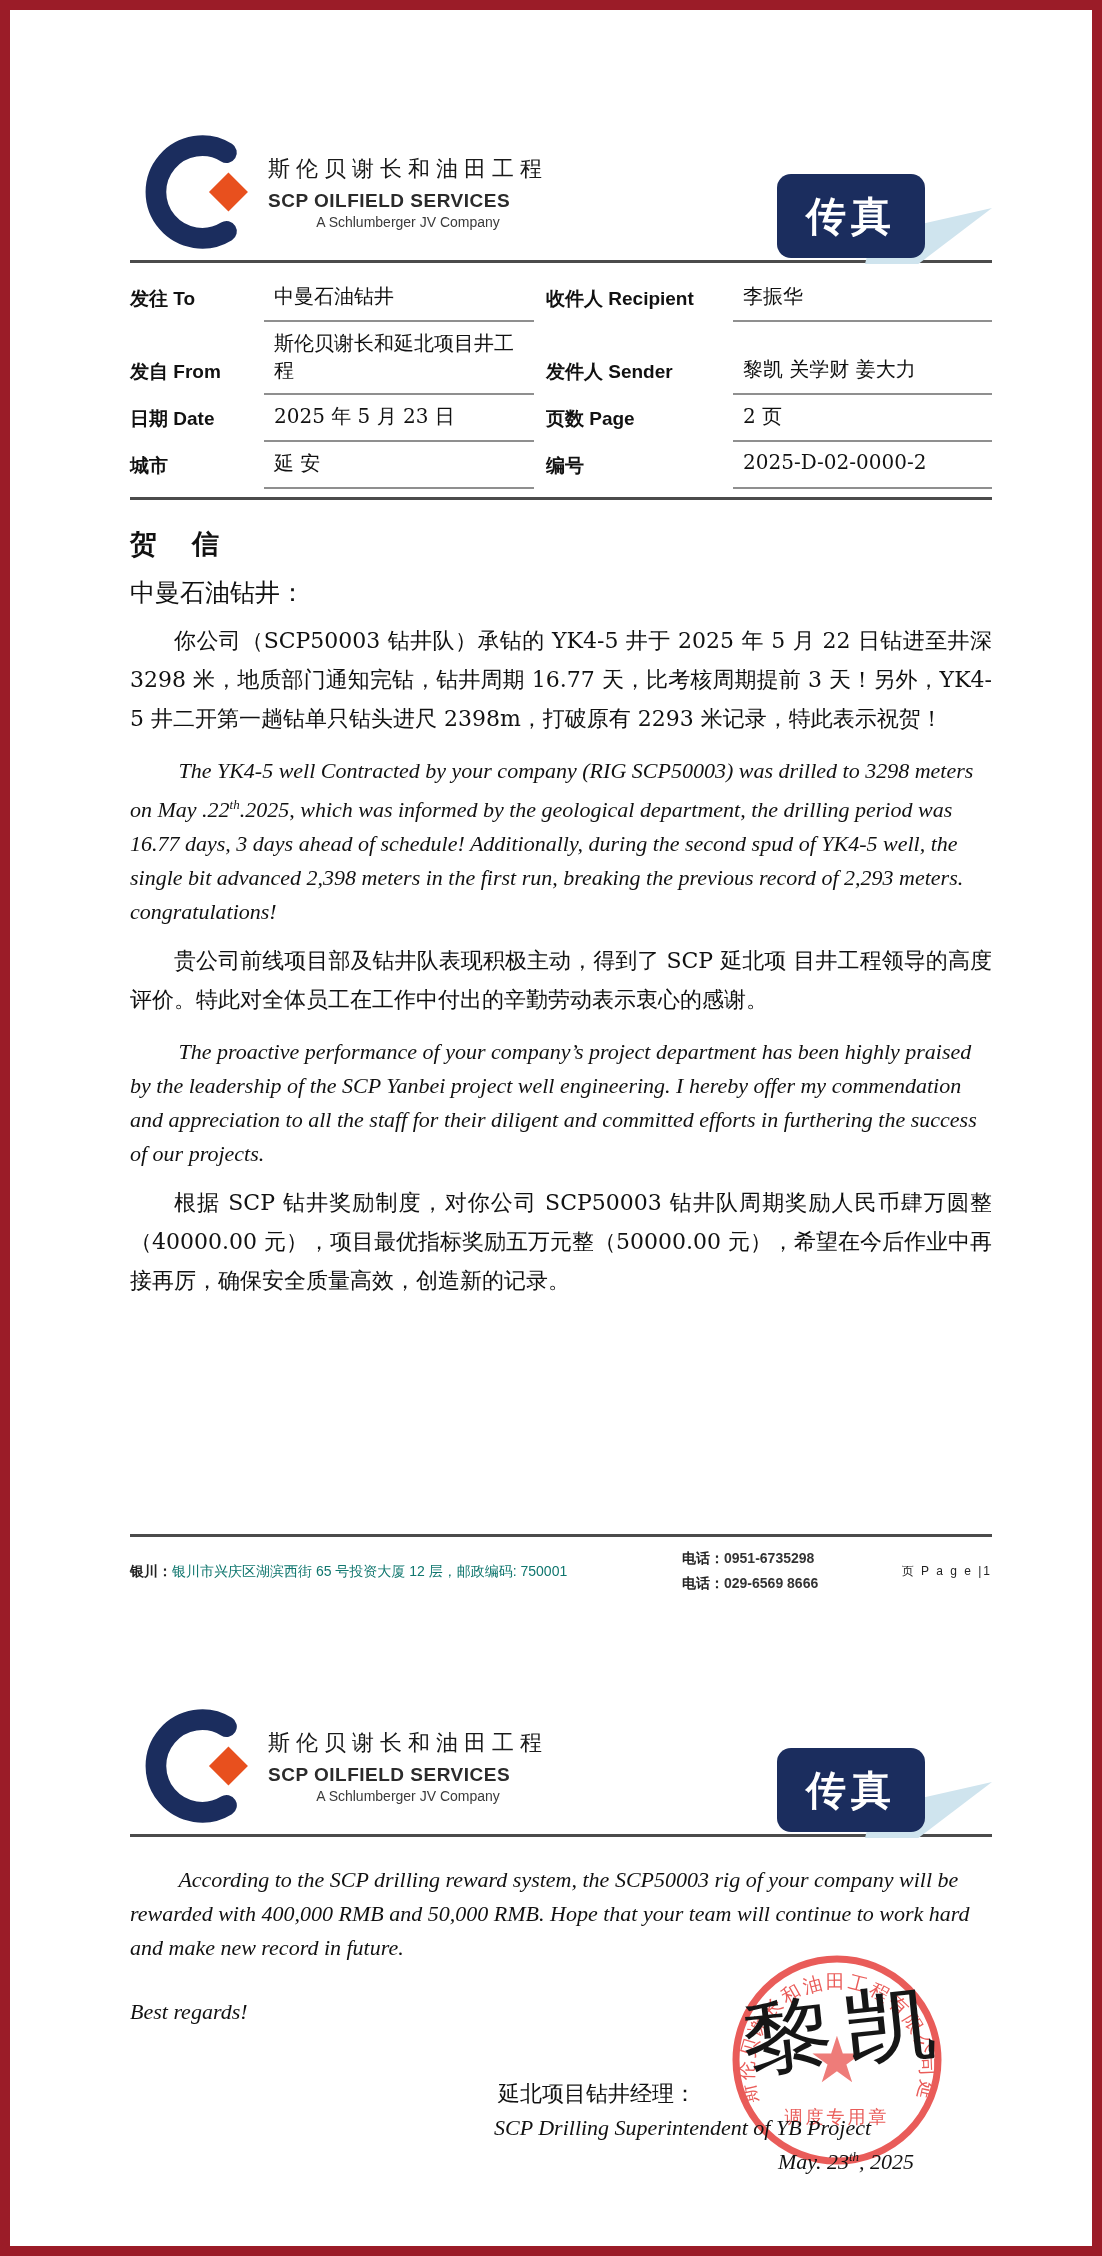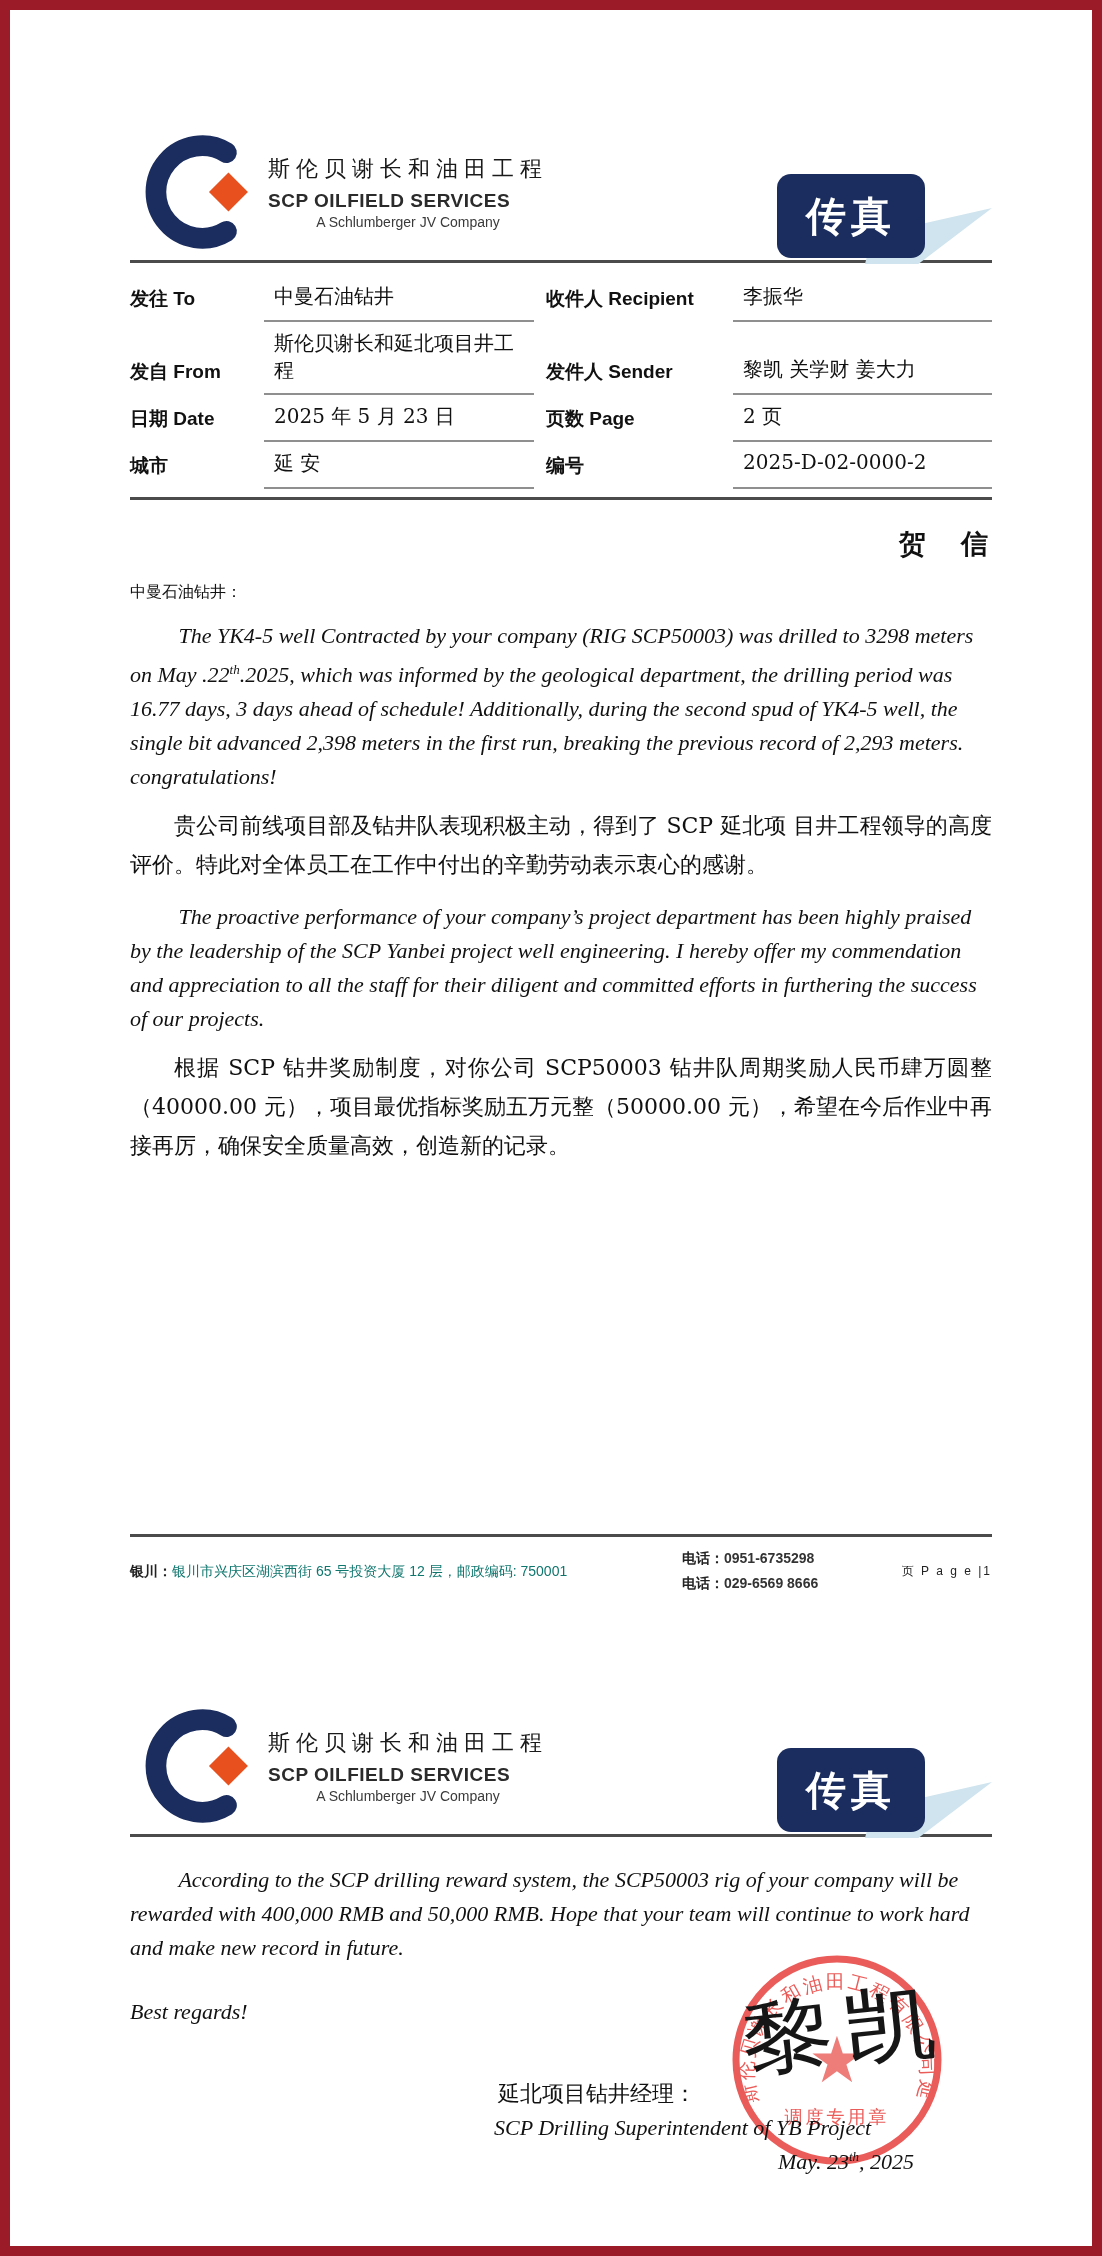--- a/index.html
+++ b/index.html
@@ -38,22 +38,22 @@
 
   
   .fax-table{margin-top:20px;font-size:20px;}
   .trow{display:grid;grid-template-columns:122px 270px 175px 1fr;column-gap:12px;align-items:end;margin-bottom:8px;}
   .trow-subject{display:grid;grid-template-columns:122px 1fr;column-gap:12px;align-items:end;margin-bottom:0;}
   .tlabel{font-weight:700;font-size:19px;padding-bottom:10px;white-space:nowrap;}
   .tvalue{border-bottom:2px solid var(--underline);padding:0 4px 9px 10px;font-family:"DejaVu Serif", serif;min-height:28px;}
   .rule2{border-bottom:3px solid var(--rule);margin-top:6px;}
 
   
-  .letter-title{text-align:right;font-family:"DejaVu Serif", serif;font-size:27px;font-weight:700;letter-spacing:4px;margin:26px 0 12px;}
-  .salutation{font-family:"DejaVu Serif", serif;font-size:16px;margin-top:20px;}
+  .letter-title{text-align:left;font-family:"DejaVu Serif", serif;font-size:27px;font-weight:700;letter-spacing:4px;margin:26px 0 12px;}
+  .salutation{font-family:"DejaVu Serif", serif;font-size:25px;margin-top:14px;}
   .para-cn{font-family:"DejaVu Serif", serif;font-size:22px;line-height:39px;text-indent:2em;text-align:justify;margin:12px 0 0;}
   .para-en{font-family:"Liberation Serif", serif;font-style:italic;font-size:22px;line-height:34px;text-indent:2.2em;margin:16px 0 0;}
   .para-en sup, .date-line sup{font-size:13px;}
 
   
   .footer{position:absolute;left:120px;right:100px;top:1524px;border-top:3px solid var(--rule);padding-top:9px;
     display:flex;align-items:center;font-size:14px;color:#3c3c3c;}
   .addr-col{flex:1;line-height:25px;}
   .addr-city{font-weight:700;color:#222;}
   .addr-text{color:#0f766e;}
@@ -123,20 +123,21 @@
         <span class="tvalue">延 安</span>
         <span class="tlabel">编号</span>
         <span class="tvalue">2025-D-02-0000-2</span>
       </div>
     </div>
     <div class="rule2"></div>
 
     <div class="letter-title">贺　信</div>
     <div class="salutation">中曼石油钻井：</div>
 
+    <p class="para-cn">你公司（SCP50003 钻井队）承钻的 YK4-5 井于 2025 年 5 月 22 日钻进至井深 3298 米，地质部门通知完钻，钻井周期 16.77 天，比考核周期提前 3 天！另外，YK4-5 井二开第一趟钻单只钻头进尺 2398m，打破原有 2293 米记录，特此表示祝贺！</p>
 
     <p class="para-en"><span>The YK4-5 well Contracted by your company (RIG SCP50003) was drilled to 3298 meters on May .22</span><sup>th</sup><span>.2025, which was informed by the geological department, the drilling period was 16.77 days, 3 days ahead of schedule! Additionally, during the second spud of YK4-5 well, the single bit advanced 2,398 meters in the first run, breaking the previous record of 2,293 meters. congratulations!</span></p>
 
     <p class="para-cn">贵公司前线项目部及钻井队表现积极主动，得到了 SCP 延北项 目井工程领导的高度评价。特此对全体员工在工作中付出的辛勤劳动表示衷心的感谢。</p>
 
     <p class="para-en">The proactive performance of your company’s project department has been highly praised by the leadership of the SCP Yanbei project well engineering. I hereby offer my commendation and appreciation to all the staff for their diligent and committed efforts in furthering the success of our projects.</p>
 
     <p class="para-cn">根据 SCP 钻井奖励制度，对你公司 SCP50003 钻井队周期奖励人民币肆万圆整（40000.00 元），项目最优指标奖励五万元整（50000.00 元），希望在今后作业中再接再厉，确保安全质量高效，创造新的记录。</p>
   </div>
 

